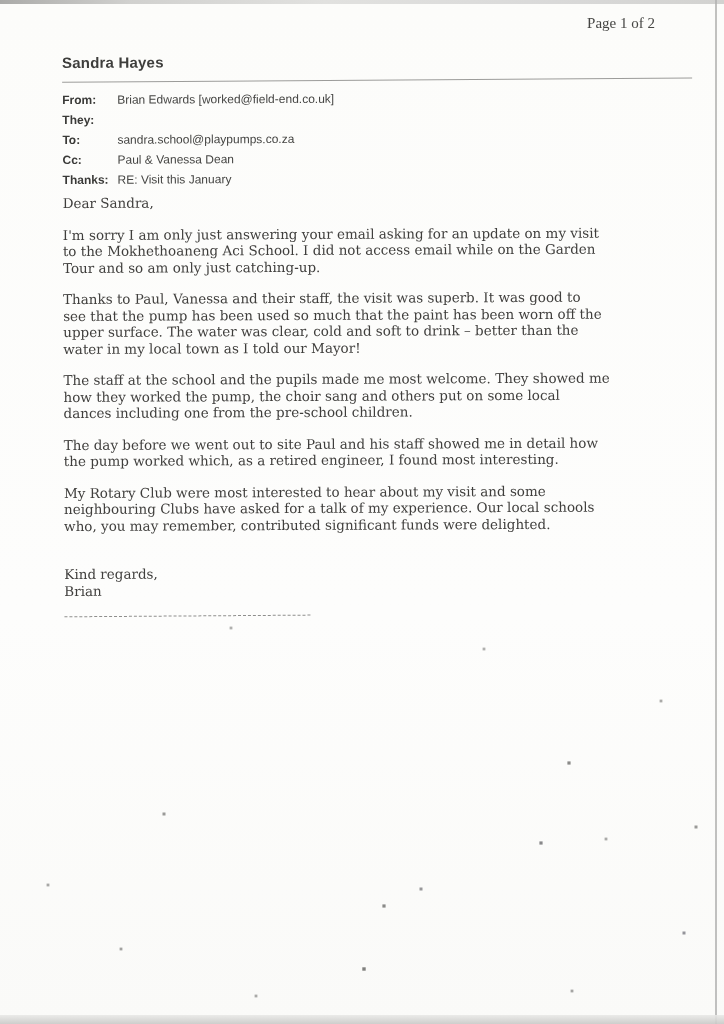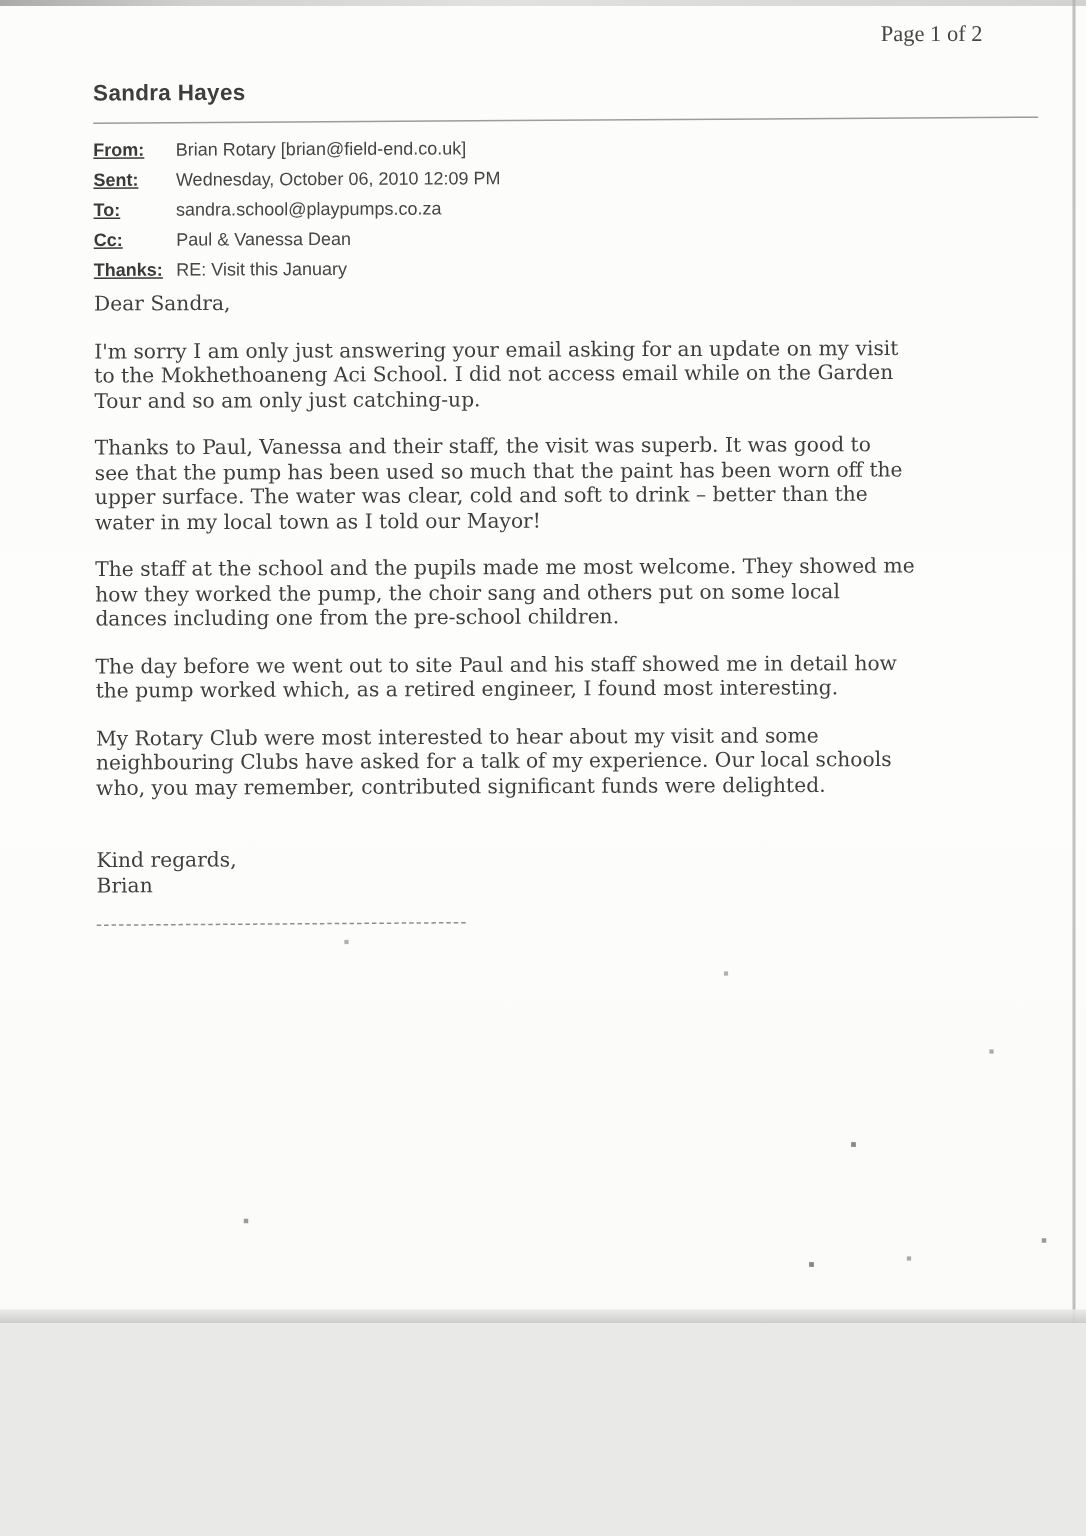--- a/index.html
+++ b/index.html
@@ -1,19 +1,19 @@
 <!DOCTYPE html>
 <html><head>
 <meta charset="utf-8">
 <style>
   html, body { margin: 0; padding: 0; background: #e9e9e7; }
   .page {
     position: relative;
     width: 724px;
-    height: 882px;
+    height: 1024px;
     margin: 0 auto;
     background: linear-gradient(180deg, #fcfcfa 0%, #fdfdfc 60%, #fafaf8 100%);
     overflow: hidden;
     font-family: "Liberation Sans", sans-serif;
     color: #3c3c3a;
   }
   
   .edge-top {
     position: absolute; top: 0; left: 0; width: 100%; height: 4px;
     background: linear-gradient(to right, #8f8f8d 0%, #c2c2c0 18%, #d8d8d6 45%, #cecece 75%, #c4c4c2 100%);
@@ -64,21 +64,21 @@
     letter-spacing: .2px; color: #3e3e3c;
   }
   .rule {
     margin-top: 10px; height: 0;
     border-top: 1px solid #9c9c9a;
     width: 630px;
     transform: rotate(-0.12deg);
   }
   .headers { margin-top: 8px; }
   .hrow { display: flex; height: 20px; align-items: center; font-size: 12px; }
-  .hl { width: 55px; font-weight: bold; color: #3a3a38; flex: 0 0 55px; text-decoration: underline; }
+  .hl { width: 55px; font-weight: bold; color: #3a3a38; flex: 0 0 55px; }
   .hv { color: #454543; }
   .body {
     font-family: "DejaVu Serif", serif;
     font-size: 13.5px; line-height: 16.5px;
     color: #3f3e3c; width: 606px;
   }
   .body p { margin: 15px 0 0 0; white-space: pre-line; }
   .body p.salutation { margin-top: 5px; }
   .body p.closing { margin-top: 32px; }
   .body p.signature { margin-top: 0; }
@@ -99,25 +99,24 @@
 
   <div class="page-indicator">Page 1 of 2</div>
 
   <div class="content">
     <h1 class="recipient">Sandra Hayes</h1>
     <div class="rule"></div>
 
     <div class="headers">
       <div class="hrow">
         <span class="hl">From:</span>
-        <span class="hv">Brian Rotary [brian@field-end.co.uk]</span>
+        <span class="hv">Brian Edwards [worked@field-end.co.uk]</span>
       </div>
       <div class="hrow">
-        <span class="hl">Sent:</span>
-        <span class="hv">Wednesday, October 06, 2010 12:09 PM</span>
+        <span class="hl">They:</span>
       </div>
       <div class="hrow">
         <span class="hl">To:</span>
         <span class="hv">sandra.school@playpumps.co.za</span>
       </div>
       <div class="hrow">
         <span class="hl">Cc:</span>
         <span class="hv">Paul &amp; Vanessa Dean</span>
       </div>
       <div class="hrow">

